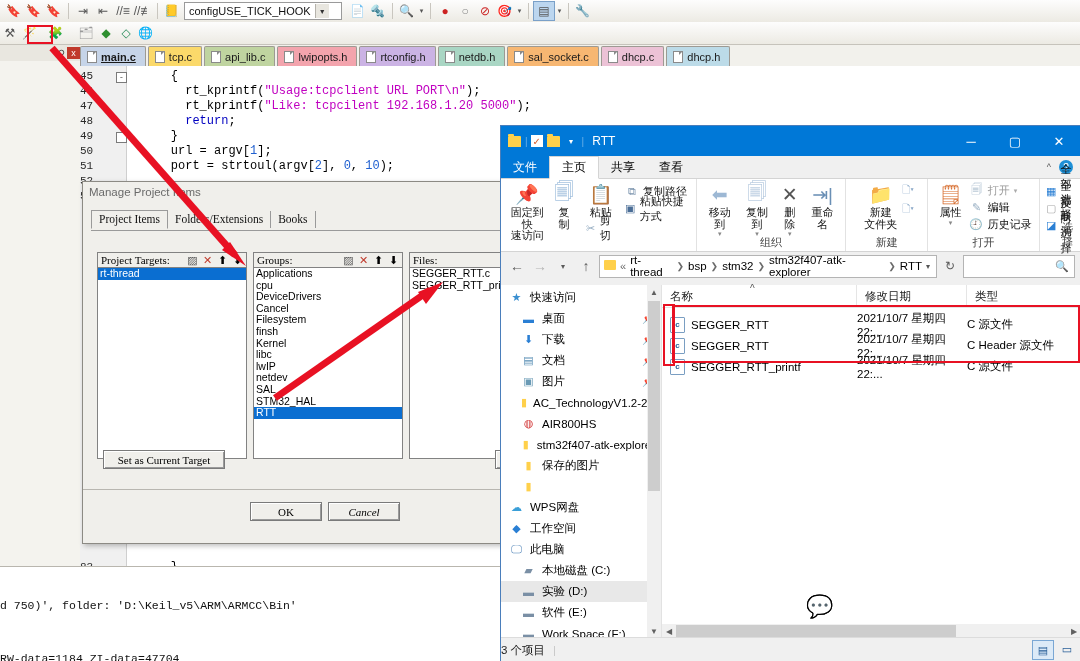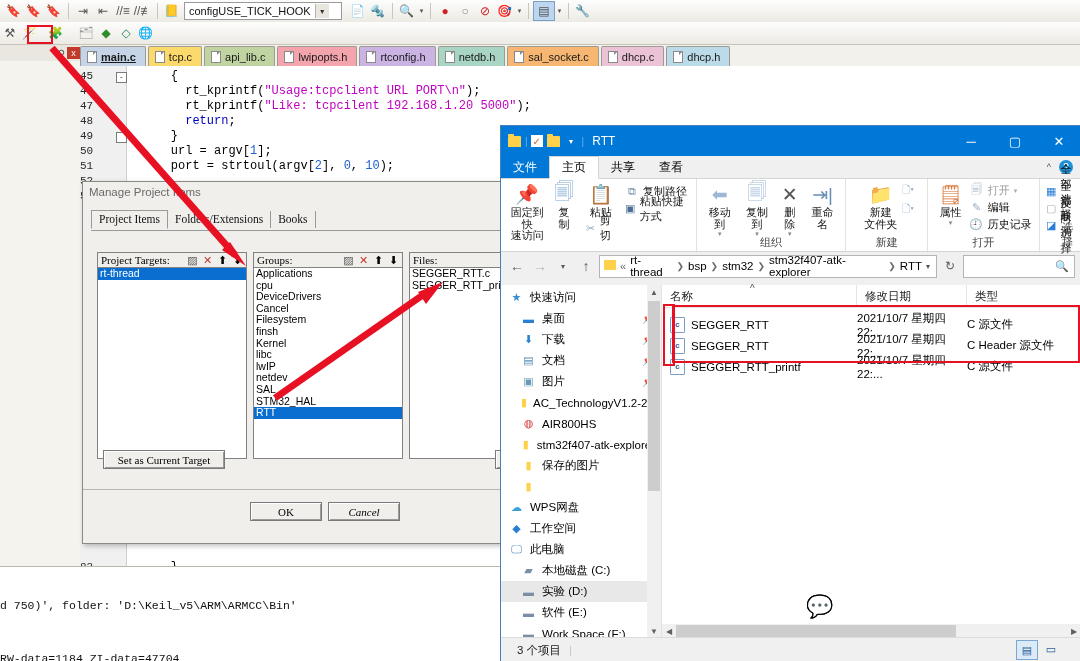--- a/index.html
+++ b/index.html
@@ -128,21 +128,21 @@
   .filepane{flex:1;position:relative;background:#fff;}
   .colhdr{height:22px;display:flex;align-items:center;border-bottom:1px solid #e5e5e5;font-size:11.5px;color:#222;}
   .colhdr div{border-right:1px solid #e5e5e5;height:22px;line-height:22px;padding-left:8px;box-sizing:border-box;}
   .frow{height:21px;display:flex;align-items:center;font-size:11.5px;color:#000;}
   .frow .cn{width:195px;display:flex;align-items:center;gap:6px;padding-left:8px;box-sizing:border-box;}
   .frow .cd2{width:110px;box-sizing:border-box;}
   .frow .ct{flex:1;box-sizing:border-box;}
   .cfile{width:13px;height:14px;background:#fff;border:1px solid #7a9ec2;color:#2a6099;font-size:8px;
      display:flex;align-items:center;justify-content:center;font-weight:bold;border-radius:1px;}
   .statusbar{position:absolute;left:0;right:0;bottom:0;height:24px;background:#f0f0f0;border-top:1px solid #dcdcdc;
-     display:flex;align-items:center;padding:0 16px;font-size:11.5px;color:#222;}
+     display:flex;align-items:center;padding:0 0;font-size:11.5px;color:#222;}
   .viewbtns{margin-left:auto;display:flex;gap:3px;padding-right:4px;}
   .vb{width:20px;height:18px;display:flex;align-items:center;justify-content:center;font-size:11px;color:#2a6099;}
   .vb.act{border:1px solid #7aa7d4;background:#dceaf7;}
 
   
   .vsb{position:absolute;right:0;top:0;bottom:0;width:14px;background:#f0f0f0;}
   .vsb .thumb{position:absolute;left:1px;width:12px;background:#cdcdcd;}
   .vsb .ar{position:absolute;left:0;width:14px;height:14px;display:flex;align-items:center;justify-content:center;
     font-size:8px;color:#606060;}
   .hsb{position:absolute;left:0;right:0;bottom:0;height:14px;background:#f0f0f0;display:flex;align-items:center;}

